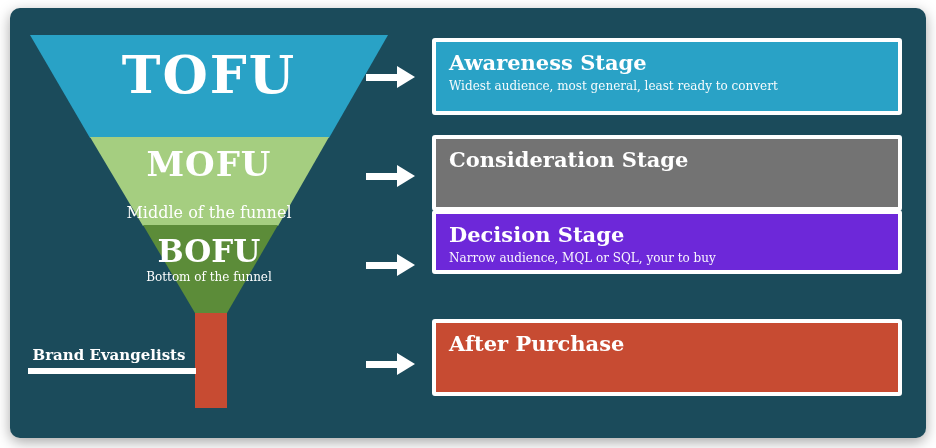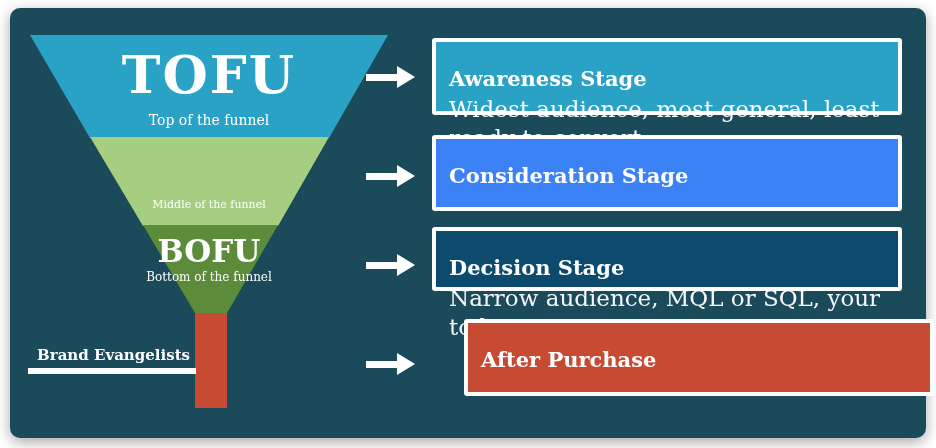--- a/index.html
+++ b/index.html
@@ -10,56 +10,56 @@
   .funnel{position:absolute;left:30px;top:35px;width:358px;height:278px;}
   .band{position:absolute;inset:0;}
   .band-tofu{background:#29a2c6;clip-path:polygon(0px 0px,358px 0px,299px 103px,60px 103px);}
   .band-mofu{background:#a5ce80;clip-path:polygon(60px 102px,299px 102px,248px 191px,113px 191px);}
   .band-bofu{background:#5c8c39;clip-path:polygon(113px 190px,248px 190px,197px 278px,165px 278px);}
   .f-label{position:absolute;width:100%;text-align:center;color:#ffffff;font-weight:bold;line-height:1;}
   .f-sub{position:absolute;width:100%;text-align:center;color:#ffffff;line-height:1;}
   .lbl-tofu{top:14px;font-size:52px;letter-spacing:2px;}
   .sub-tofu{top:78px;font-size:14px;}
   .lbl-mofu{top:112px;font-size:34px;letter-spacing:1px;}
-  .sub-mofu{top:164px;font-size:11px;}
+  .sub-mofu{top:170px;font-size:16px;}
   .lbl-bofu{top:201px;font-size:31px;}
   .sub-bofu{top:236px;font-size:12px;}
   .spout{position:absolute;left:195px;top:313px;width:32px;height:95px;background:#c74b32;}
   .evangelist-line{position:absolute;left:28px;top:368px;width:168px;height:6px;background:#ffffff;}
-  .evangelist-label{position:absolute;left:28px;top:346px;width:162px;text-align:right;
+  .evangelist-label{position:absolute;left:28px;top:346px;width:162px;text-align:center;
         color:#ffffff;font-weight:bold;font-size:15px;padding-right:2px;}
   
   .arrow{position:absolute;left:366px;width:50px;height:22px;}
   .arrow-shaft{position:absolute;left:0;top:8px;width:32px;height:7px;background:#ffffff;}
   .arrow-head{position:absolute;left:31px;top:0;width:0;height:0;
         border-top:11px solid transparent;border-bottom:11px solid transparent;
         border-left:18px solid #ffffff;}
   .a0{top:66px;} .a1{top:165px;} .a2{top:254px;} .a3{top:353px;}
   
   .stage-box{position:absolute;left:432px;width:470px;border:4px solid #ffffff;border-radius:3px;
-        box-sizing:border-box;color:#ffffff;padding:24px 13px;}
+        box-sizing:border-box;color:#ffffff;padding:8px 13px;}
   .b0{top:38px;height:77px;background:#29a2c6;}
-  .b1{top:135px;height:76px;background:#3b82f6;}
-  .b2{top:227px;height:64px;background:#0c4a6e;}
-  .b3{top:319px;height:77px;background:#c74b32;margin-left:32px;}
+  .b1{top:135px;height:76px;background:#737373;}
+  .b2{top:210px;height:64px;background:#6d28d9;}
+  .b3{top:319px;height:77px;background:#c74b32;}
   .box-title{font-weight:bold;font-size:21px;line-height:1.25;margin-bottom:3px;}
-  .box-desc{font-size:23px;line-height:1.25;color:rgba(255,255,255,0.96);}
+  .box-desc{font-size:12px;line-height:1.25;color:rgba(255,255,255,0.96);}
 </style>
 </head>
 <body>
 
 <div class="page">
   <div class="card"></div>
 
   <div class="funnel">
     <div class="band band-tofu"></div>
     <div class="band band-mofu"></div>
     <div class="band band-bofu"></div>
     <div class="f-label lbl-tofu">TOFU</div>
-    <div class="f-sub sub-tofu">Top of the funnel</div>
+    <div class="f-label lbl-mofu">MOFU</div>
     <div class="f-sub sub-mofu">Middle of the funnel</div>
     <div class="f-label lbl-bofu">BOFU</div>
     <div class="f-sub sub-bofu">Bottom of the funnel</div>
   </div>
 
   <div class="spout"></div>
   <div class="evangelist-line"></div>
   <div class="evangelist-label">Brand Evangelists</div>
 
   <div class="arrow a0">

